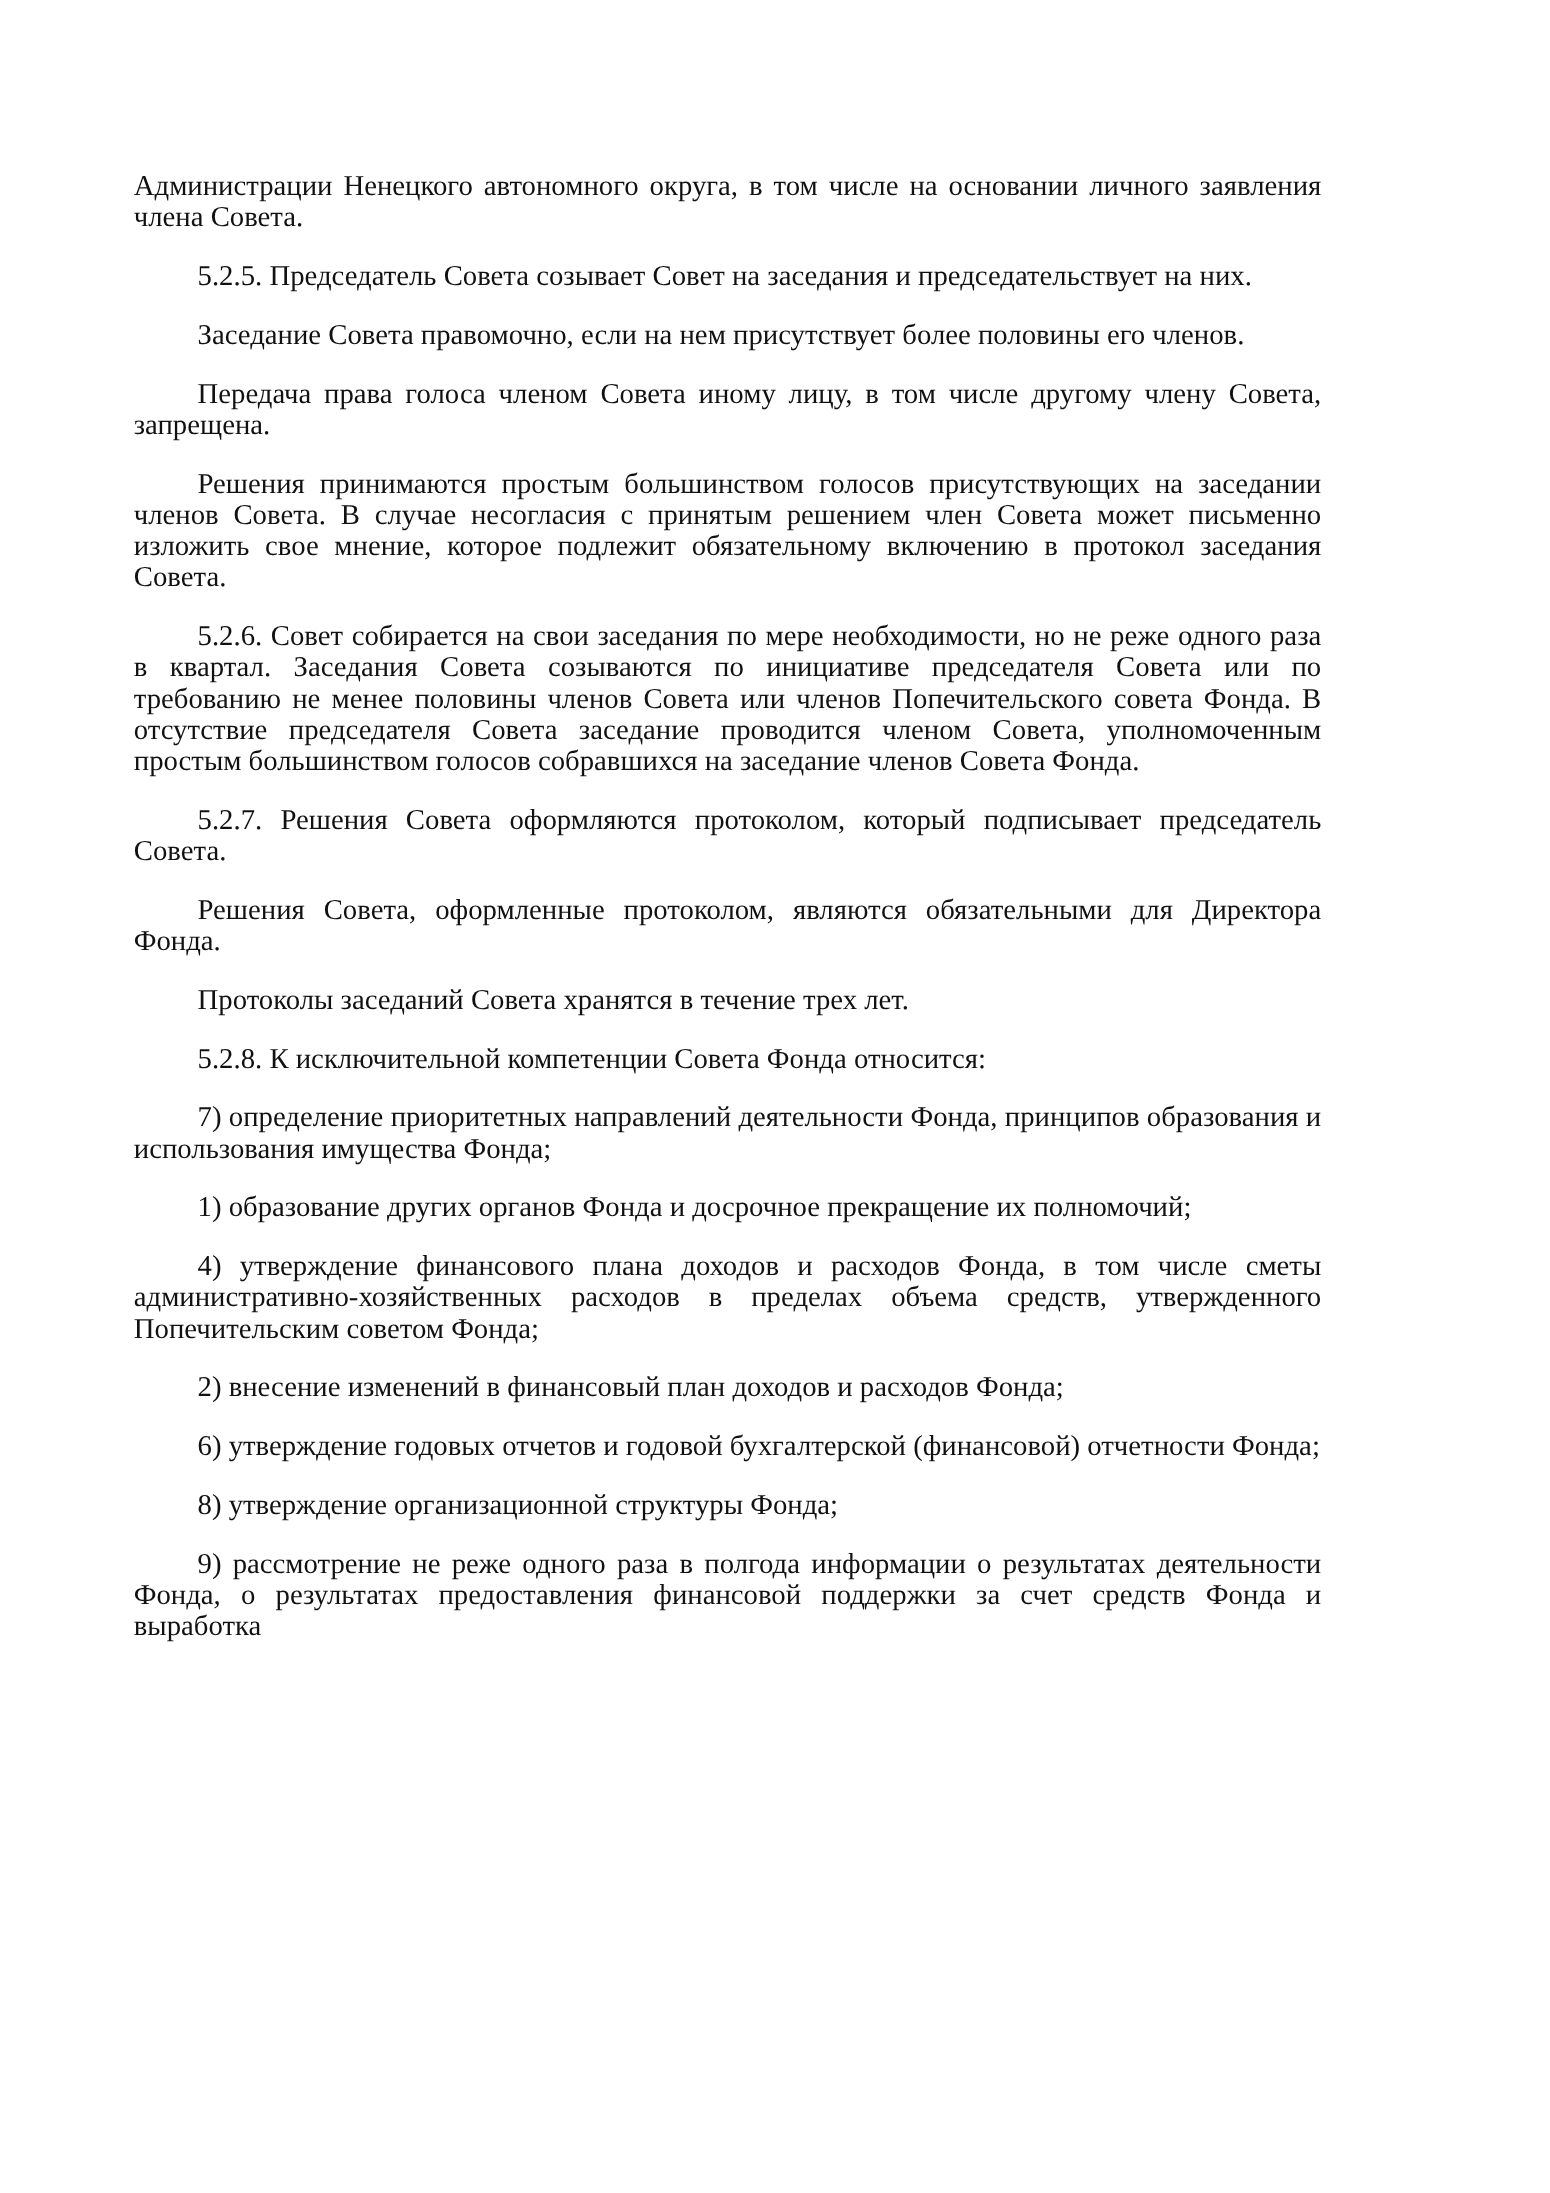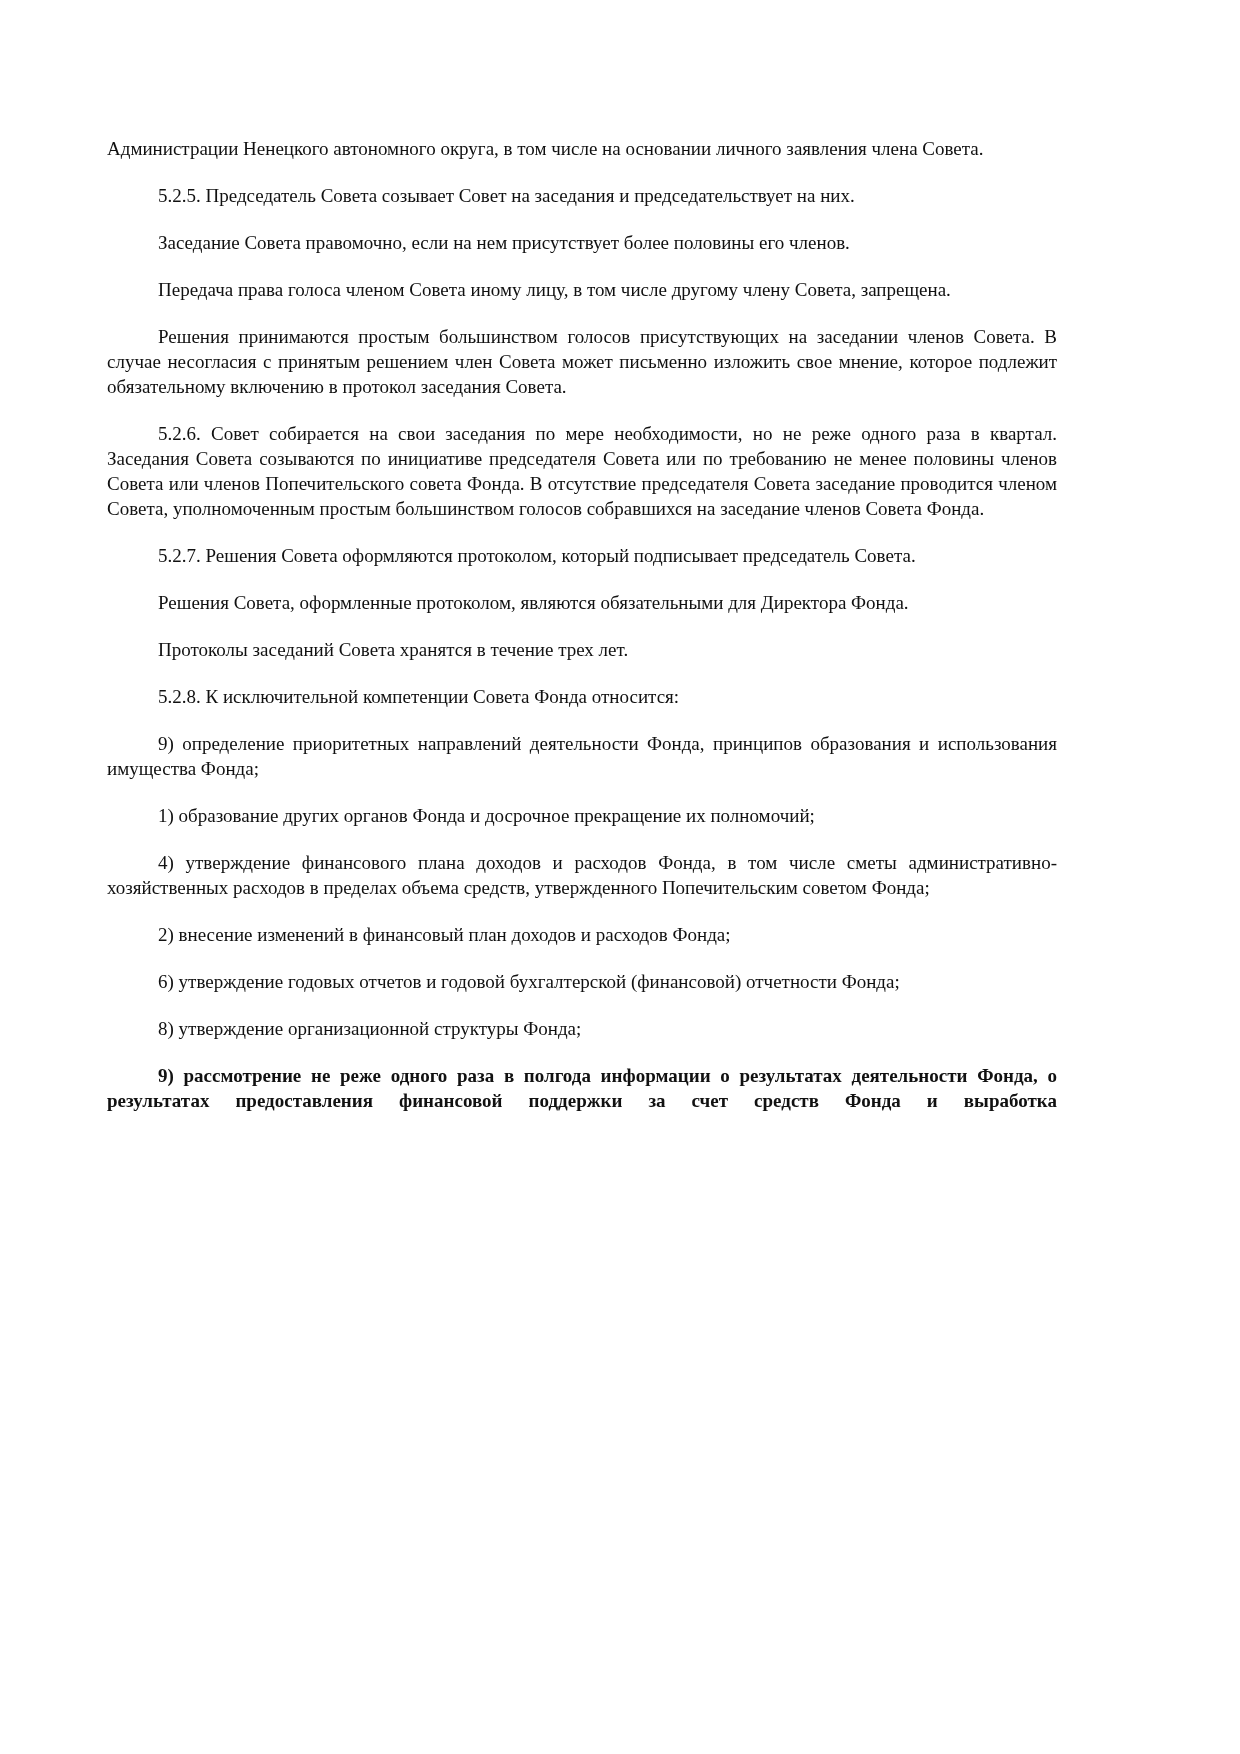--- a/index.html
+++ b/index.html
@@ -12,21 +12,21 @@
       height: 1754px;
       position: relative;
       overflow: hidden;
     }
     .page {
       position: absolute;
       left: 107px;
       top: 136px;
       width: 950px;
       font-family: "Liberation Serif", "DejaVu Serif", serif;
-      font-size: 19px;
+      font-size: 23px;
       line-height: 25px;
       color: #111111;
     }
     .para {
       margin: 0 0 22px 0;
       text-align: justify;
       text-align-last: left;
     }
     .para.indent {
       text-indent: 51px;
@@ -40,20 +40,20 @@
   <p class="para">Администрации Ненецкого автономного округа, в том числе на основании личного заявления члена Совета.</p>
   <p class="para indent">5.2.5. Председатель Совета созывает Совет на заседания и председательствует на них.</p>
   <p class="para indent">Заседание Совета правомочно, если на нем присутствует более половины его членов.</p>
   <p class="para indent">Передача права голоса членом Совета иному лицу, в том числе другому члену Совета, запрещена.</p>
   <p class="para indent">Решения принимаются простым большинством голосов присутствующих на заседании членов Совета. В случае несогласия с принятым решением член Совета может письменно изложить свое мнение, которое подлежит обязательному включению в протокол заседания Совета.</p>
   <p class="para indent">5.2.6. Совет собирается на свои заседания по мере необходимости, но не реже одного раза в квартал. Заседания Совета созываются по инициативе председателя Совета или по требованию не менее половины членов Совета или членов Попечительского совета Фонда. В отсутствие председателя Совета заседание проводится членом Совета, уполномоченным простым большинством голосов собравшихся на заседание членов Совета Фонда.</p>
   <p class="para indent">5.2.7. Решения Совета оформляются протоколом, который подписывает председатель Совета.</p>
   <p class="para indent">Решения Совета, оформленные протоколом, являются обязательными для Директора Фонда.</p>
   <p class="para indent">Протоколы заседаний Совета хранятся в течение трех лет.</p>
   <p class="para indent">5.2.8. К исключительной компетенции Совета Фонда относится:</p>
-  <p class="para indent">9) определение приоритетных направлений деятельности Фонда, принципов образования и использования имущества Фонда;</p>
+  <p class="para indent">7) определение приоритетных направлений деятельности Фонда, принципов образования и использования имущества Фонда;</p>
   <p class="para indent">1) образование других органов Фонда и досрочное прекращение их полномочий;</p>
   <p class="para indent">4) утверждение финансового плана доходов и расходов Фонда, в том числе сметы административно-хозяйственных расходов в пределах объема средств, утвержденного Попечительским советом Фонда;</p>
   <p class="para indent">2) внесение изменений в финансовый план доходов и расходов Фонда;</p>
   <p class="para indent">6) утверждение годовых отчетов и годовой бухгалтерской (финансовой) отчетности Фонда;</p>
   <p class="para indent">8) утверждение организационной структуры Фонда;</p>
-  <p class="para indent" style="text-align-last: justify; font-weight: bold;">9) рассмотрение не реже одного раза в полгода информации о результатах деятельности Фонда, о результатах предоставления финансовой поддержки за счет средств Фонда и выработка</p>
+  <p class="para indent" style="text-align-last: justify;">9) рассмотрение не реже одного раза в полгода информации о результатах деятельности Фонда, о результатах предоставления финансовой поддержки за счет средств Фонда и выработка</p>
 </div>
 
 </body></html>

